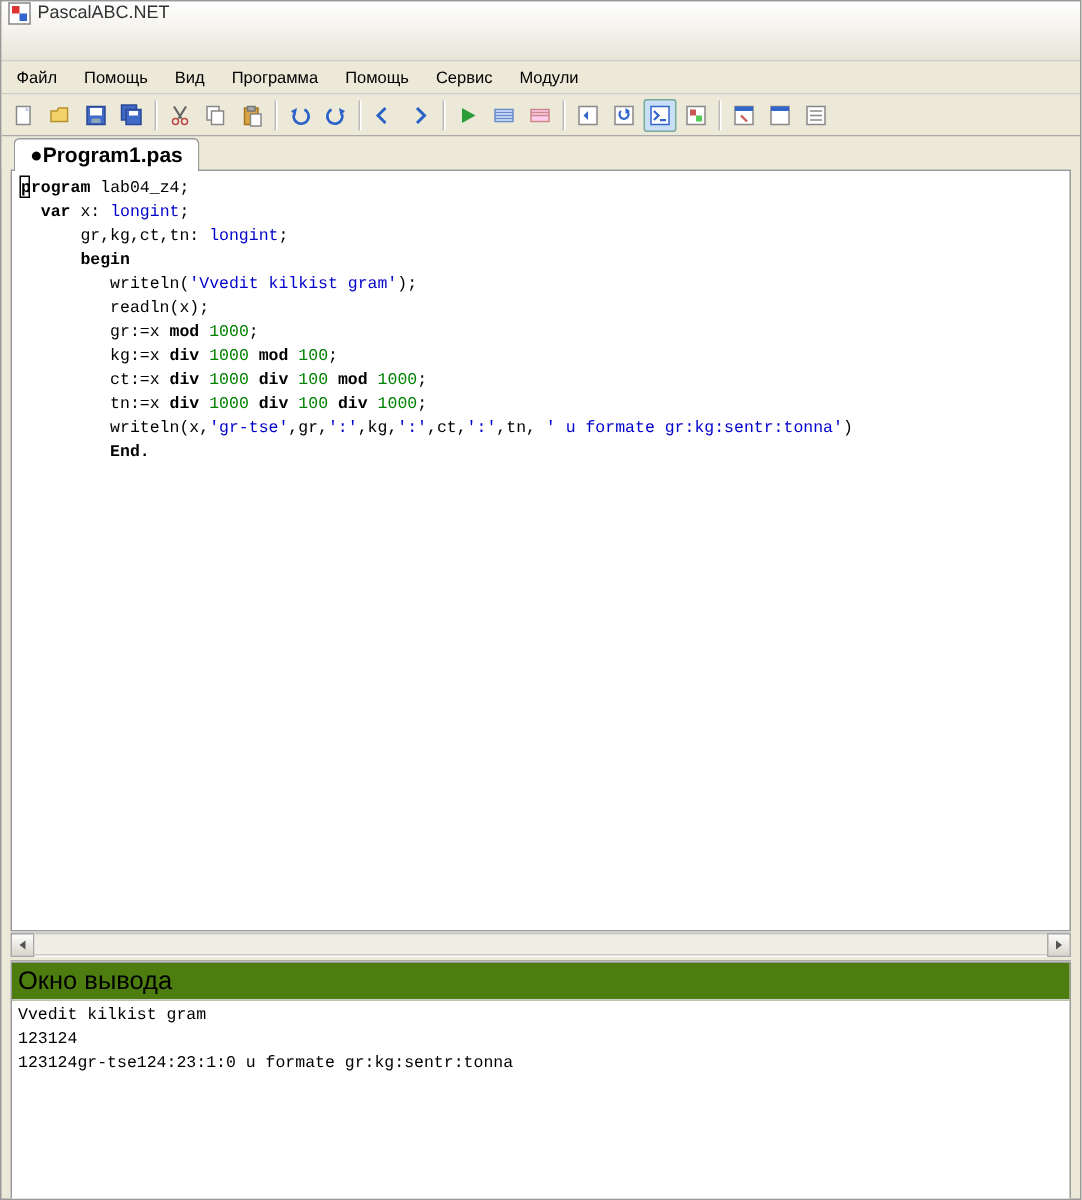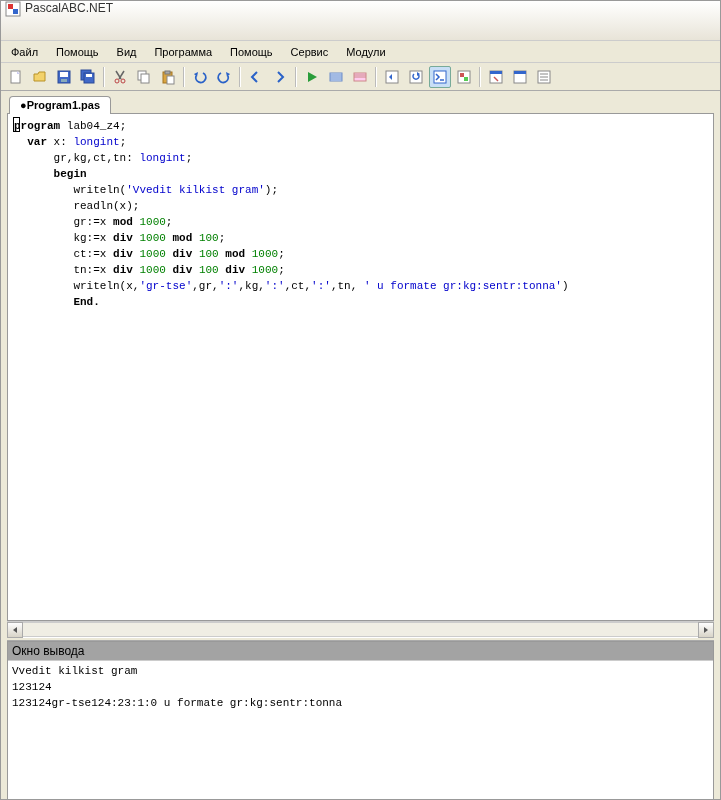--- a/index.html
+++ b/index.html
@@ -7,30 +7,30 @@
 .titlebar { height: 40px; background: linear-gradient(#fff,#e8e4d8); display: flex; align-items: flex-start; padding: 0 4px; border-bottom: 1px solid #ccc; }
 .titlebar .app-icon { width: 16px; height: 16px; margin-right: 4px; }
 .titlebar .title { font-size: 12px; color: #333; }
 .menubar { height: 22px; display: flex; align-items: center; padding: 0 2px; gap: 2px; background: #ece9d8; border-bottom: 1px solid #ccc; }
 .menubar .menu-item { padding: 21px 8px; cursor: default; }
 .toolbar { height: 28px; display: flex; align-items: center; padding: 2px 4px; gap: 2px; background: #ece9d8; border-bottom: 1px solid #aaa; }
 .tool-btn { width: 22px; height: 22px; display: flex; align-items: center; justify-content: center; border: 1px solid transparent; border-radius: 2px; cursor: default; }
 .tool-btn.active { border: 1px solid #7a9; background: #c8dff6; }
 .tool-sep { width: 2px; height: 20px; border-left: 1px solid #bbb; border-right: 1px solid #fff; margin: 0 2px; }
 .tabbar { height: 22px; display: flex; align-items: flex-end; padding: 0 8px; background: #ece9d8; }
-.tab { background: #fff; border: 1px solid #999; border-bottom: none; border-radius: 4px 4px 0 0; padding: 2px 10px 3px 10px; font-size: 11px; position: relative; top: 1px; font-weight: bold; text-align: right; }
+.tab { background: #fff; border: 1px solid #999; border-bottom: none; border-radius: 4px 4px 0 0; padding: 2px 10px 3px 10px; font-size: 14px; position: relative; top: 1px; font-weight: bold; text-align: right; }
 .editor-wrap { border: 1px solid #999; margin: 0 6px; background: #fff; height: 508px; display: flex; flex-direction: column; }
 .editor { flex: 1; padding: 4px 6px; font-family: "Courier New", monospace; font-size: 11px; line-height: 16px; white-space: pre; overflow: hidden; position: relative; }
 .editor .cursor-box { position: absolute; left: 5px; top: 3px; width: 7px; height: 15px; border: 1px solid #000; pointer-events: none; }
 .scroll-h { height: 16px; background: #ece9d8; border-top: 1px solid #ccc; display: flex; margin: 0 6px; }
 .scroll-h .arrow { width: 16px; height: 16px; background: linear-gradient(#fdfdfd,#d8d4c8); border: 1px solid #aaa; display:flex; align-items:center; justify-content:center; }
 .scroll-h .track { flex: 1; background: #f0eee4; border-top:1px solid #ccc; border-bottom:1px solid #ccc; }
 .splitter { height: 4px; background: #ece9d8; margin: 0 6px; cursor: ns-resize; border-top:1px solid #fff; border-bottom:1px solid #aaa; }
 .output-panel { margin: 0 6px 2px 6px; border: 1px solid #999; background:#fff; height: 170px; display:flex; flex-direction:column; }
-.output-title { background: #a3a3a3; padding: 2px 4px; font-size: 12px; border-bottom: 1px solid #ccc; }
+.output-title { background: #4d7c0f; padding: 2px 4px; font-size: 17px; border-bottom: 1px solid #ccc; }
 .output-body { flex:1; padding: 2px 4px; font-family: "Courier New", monospace; font-size: 11px; line-height: 16px; white-space: pre; }
 .kw { color: #000; font-weight: bold; }
 .str { color: #0000cc; }
 .num { color: #008000; }
 .blue { color: #0000cc; }
 svg { display:block; }
 </style>
 </head>
 <body>
 

